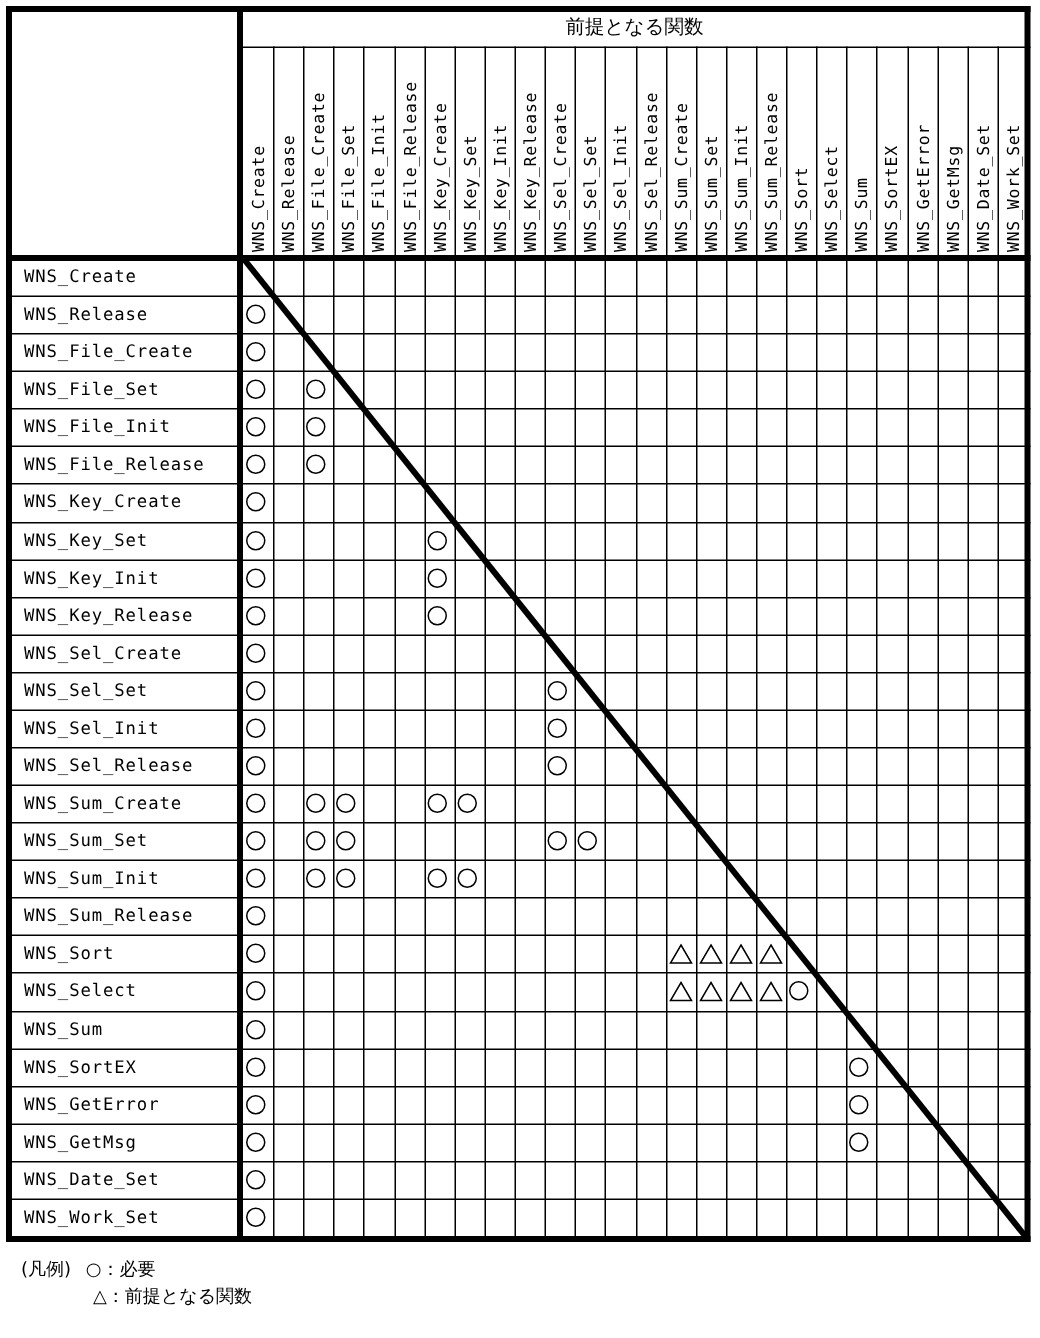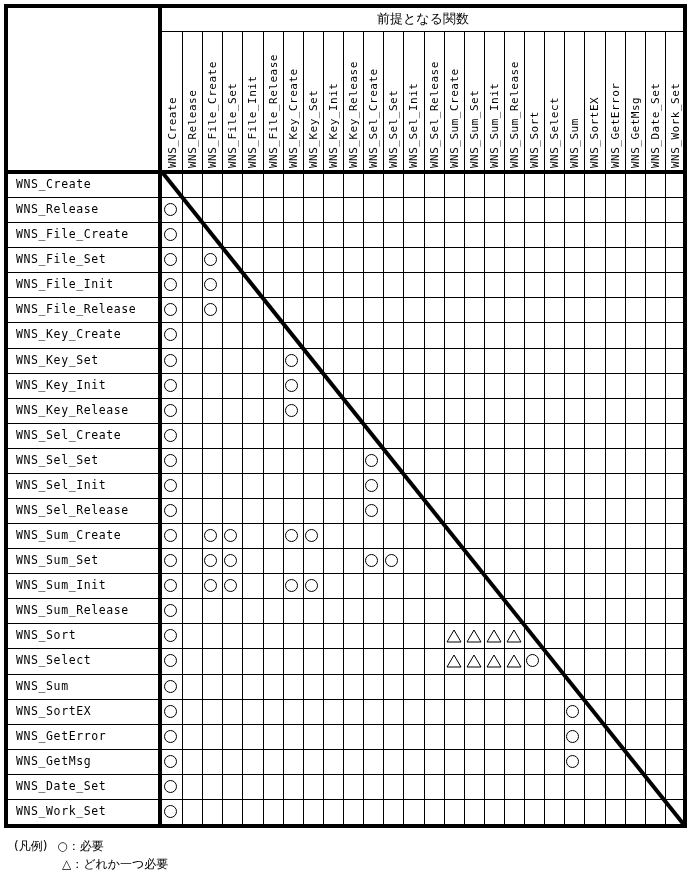--- a/index.html
+++ b/index.html
@@ -394,21 +394,21 @@
     </div>
   <svg class="diag" width="693" height="892">
     <line x1="162" y1="172" x2="685" y2="826" stroke="#000" stroke-width="4"></line>
   </svg>
 
   <div class="legend" style="left:14px;top:838px;">
     <span>(凡例)</span>
     <span style="margin-left:6px;">○</span><span>：必要</span>
   </div>
   <div class="legend" style="left:62px;top:856px;">
-    <span>△</span><span>：どれか一つ必要</span>
+    <span>△</span><span>：前提となる関数</span>
   </div>
 </div>
 
 <style>
   
   .col-head span { left:3px; bottom:2px; transform:rotate(-90deg); transform-origin:left bottom; top:auto;
                    position:absolute; translate:14px 0; }
 </style>
 
 </body></html>

